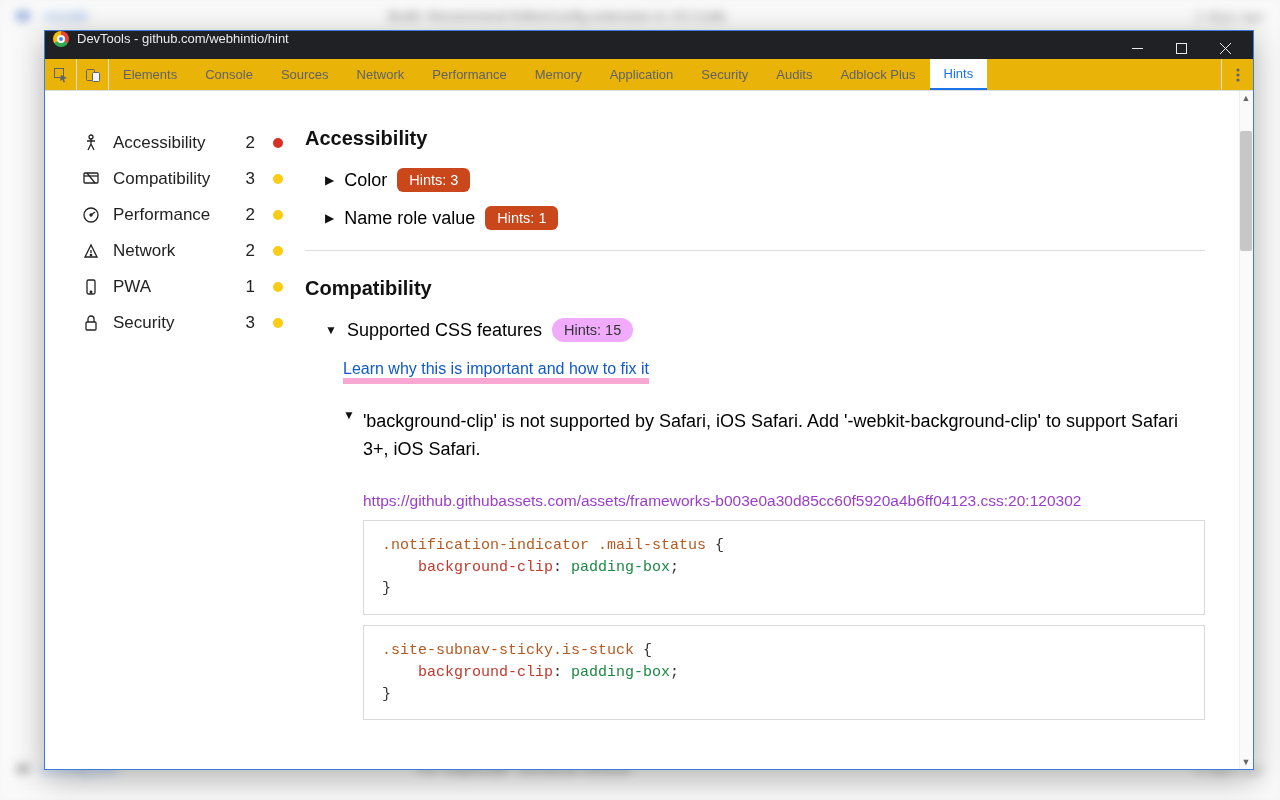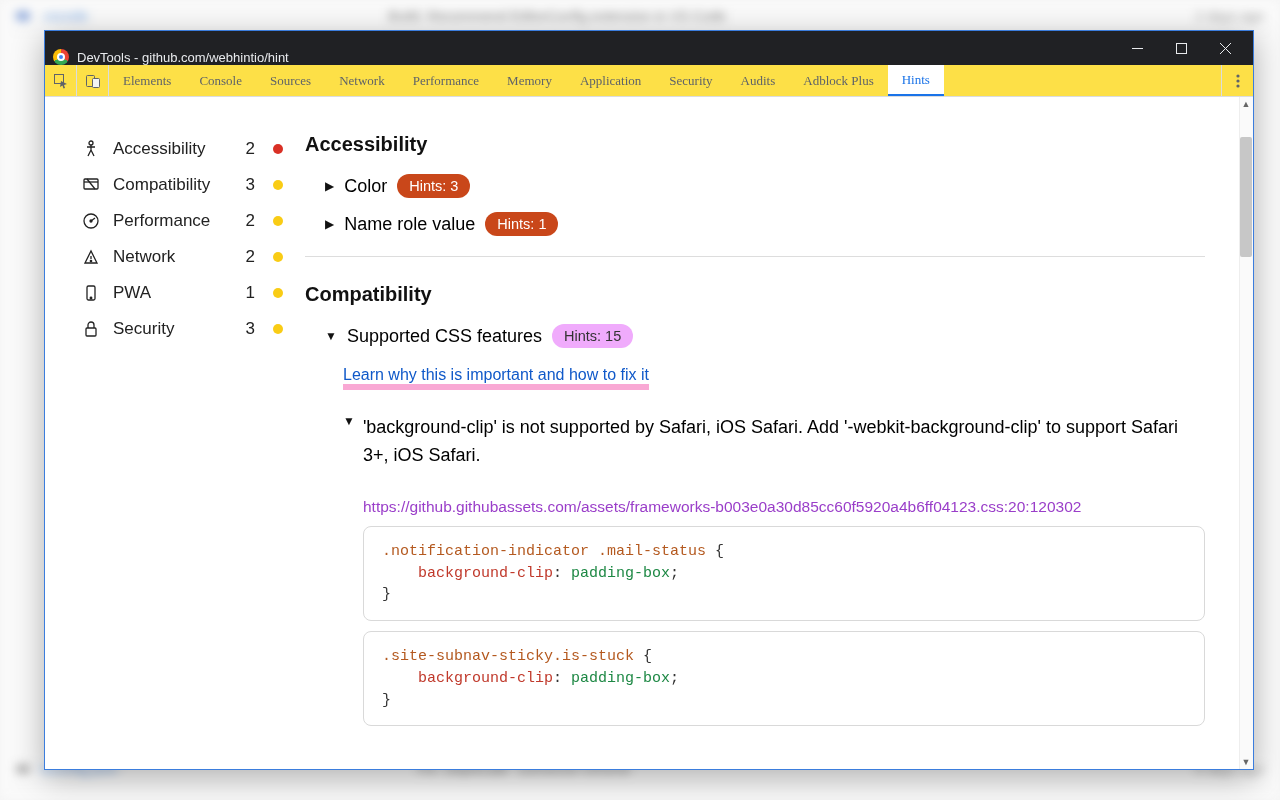--- a/index.html
+++ b/index.html
@@ -35,46 +35,45 @@
     height: 740px;
     background: #fff;
     border: 1px solid #3b7ddd;
     box-shadow: 0 8px 30px rgba(0,0,0,0.3);
     display: flex;
     flex-direction: column;
   }
   .titlebar {
     background: #202124;
     color: #e8eaed;
-    height: 34px;
+    height: 28px;
     display: flex;
-    align-items: flex-end;
+    align-items: flex-start;
     padding: 0 6px 0 8px;
     font-size: 13px;
   }
   .titlebar .chrome-logo {
     width: 16px; height: 16px; margin-right: 8px;
     border-radius: 50%;
     background: conic-gradient(#ea4335 0 120deg,#34a853 120deg 240deg,#fbbc05 240deg 360deg);
     position:relative;
   }
   .titlebar .chrome-logo::after{content:"";position:absolute;inset:4px;background:#4285f4;border-radius:50%;border:2px solid #fff;}
   .titlebar .title { flex:1; }
   .win-btn { width:44px; height:34px; display:flex;align-items:center;justify-content:center; color:#e8eaed; cursor:pointer; }
   .win-btn svg{width:11px;height:11px;}
 
   .tabbar {
     height: 32px;
     border-bottom: 1px solid #dadce0;
     display: flex;
     align-items: stretch;
-    background:#fde047;
+    background:#eab308;
     font-size:13px;
     color:#5f6368;
-    font-family:Liberation Serif, serif;
   }
   .tabbar .icon-btn { width:32px; display:flex;align-items:center;justify-content:center; border-right:1px solid #dadce0; cursor:pointer;}
   .tabbar .icon-btn:last-of-type{ border-right:1px solid #dadce0;}
   .tabbar .tab { padding:0 14px; display:flex;align-items:center; cursor:pointer;}
   .tabbar .tab.active { color:#1a73e8; border-bottom:2px solid #1a73e8; background:#fff;}
   .tabbar .spacer{flex:1;}
   .tabbar .more { width:32px; display:flex;align-items:center;justify-content:center; border-left:1px solid #dadce0; cursor:pointer;}
 
   .content {
     flex:1;
@@ -119,31 +118,31 @@
 
   .main {
     flex:1;
     padding: 36px 48px 20px 12px;
     overflow:auto;
   }
   .section-title { font-size:20px; font-weight:700; margin-bottom:18px; color:#111;}
   .hint-row { display:flex; align-items:center; gap:10px; font-size:18px; margin:0 0 14px 20px;}
   .tri { color:#111; font-size:12px; cursor:pointer;}
   .hint-pill { border-radius:14px; padding:4px 12px; font-size:14.5px; color:#fff; font-weight:500;}
-  .pill-red{ background:#c9471a; }
+  .pill-red{ background:#c9471a;border-radius:6px; }
   .pill-yellow{ background:#f0abfc; color:#333;}
   hr { border:none; border-top:1px solid #ddd; margin:20px 0 26px 0;}
   .learn-link{ color:#1059c9; border-bottom:6px solid #f9a8d4; font-size:16px; cursor:pointer; margin-left:38px; display:inline-block; margin-top:4px;}
   .expand-msg { font-size:18px; margin:24px 0 8px 38px; display:flex; gap:8px;}
   .expand-msg .text{ line-height:1.55;}
   .source-link { color:#9a3ec9; font-size:15.5px; margin:28px 0 10px 58px; cursor:pointer;}
   .code-block {
     margin:4px 0 10px 58px;
     border:1px solid #d9d9d9;
-    border-radius:8px;
+    border-radius:0;
     padding:14px 18px;
     font-family: Consolas, "Courier New", monospace;
     font-size:15px;
     line-height:1.45;
     white-space:pre;
     color:#333;
   }
   .tok-sel{ color:#b4591f;}
   .tok-prop{ color:#c0392b;}
   .tok-val{ color:#1d8844;}

